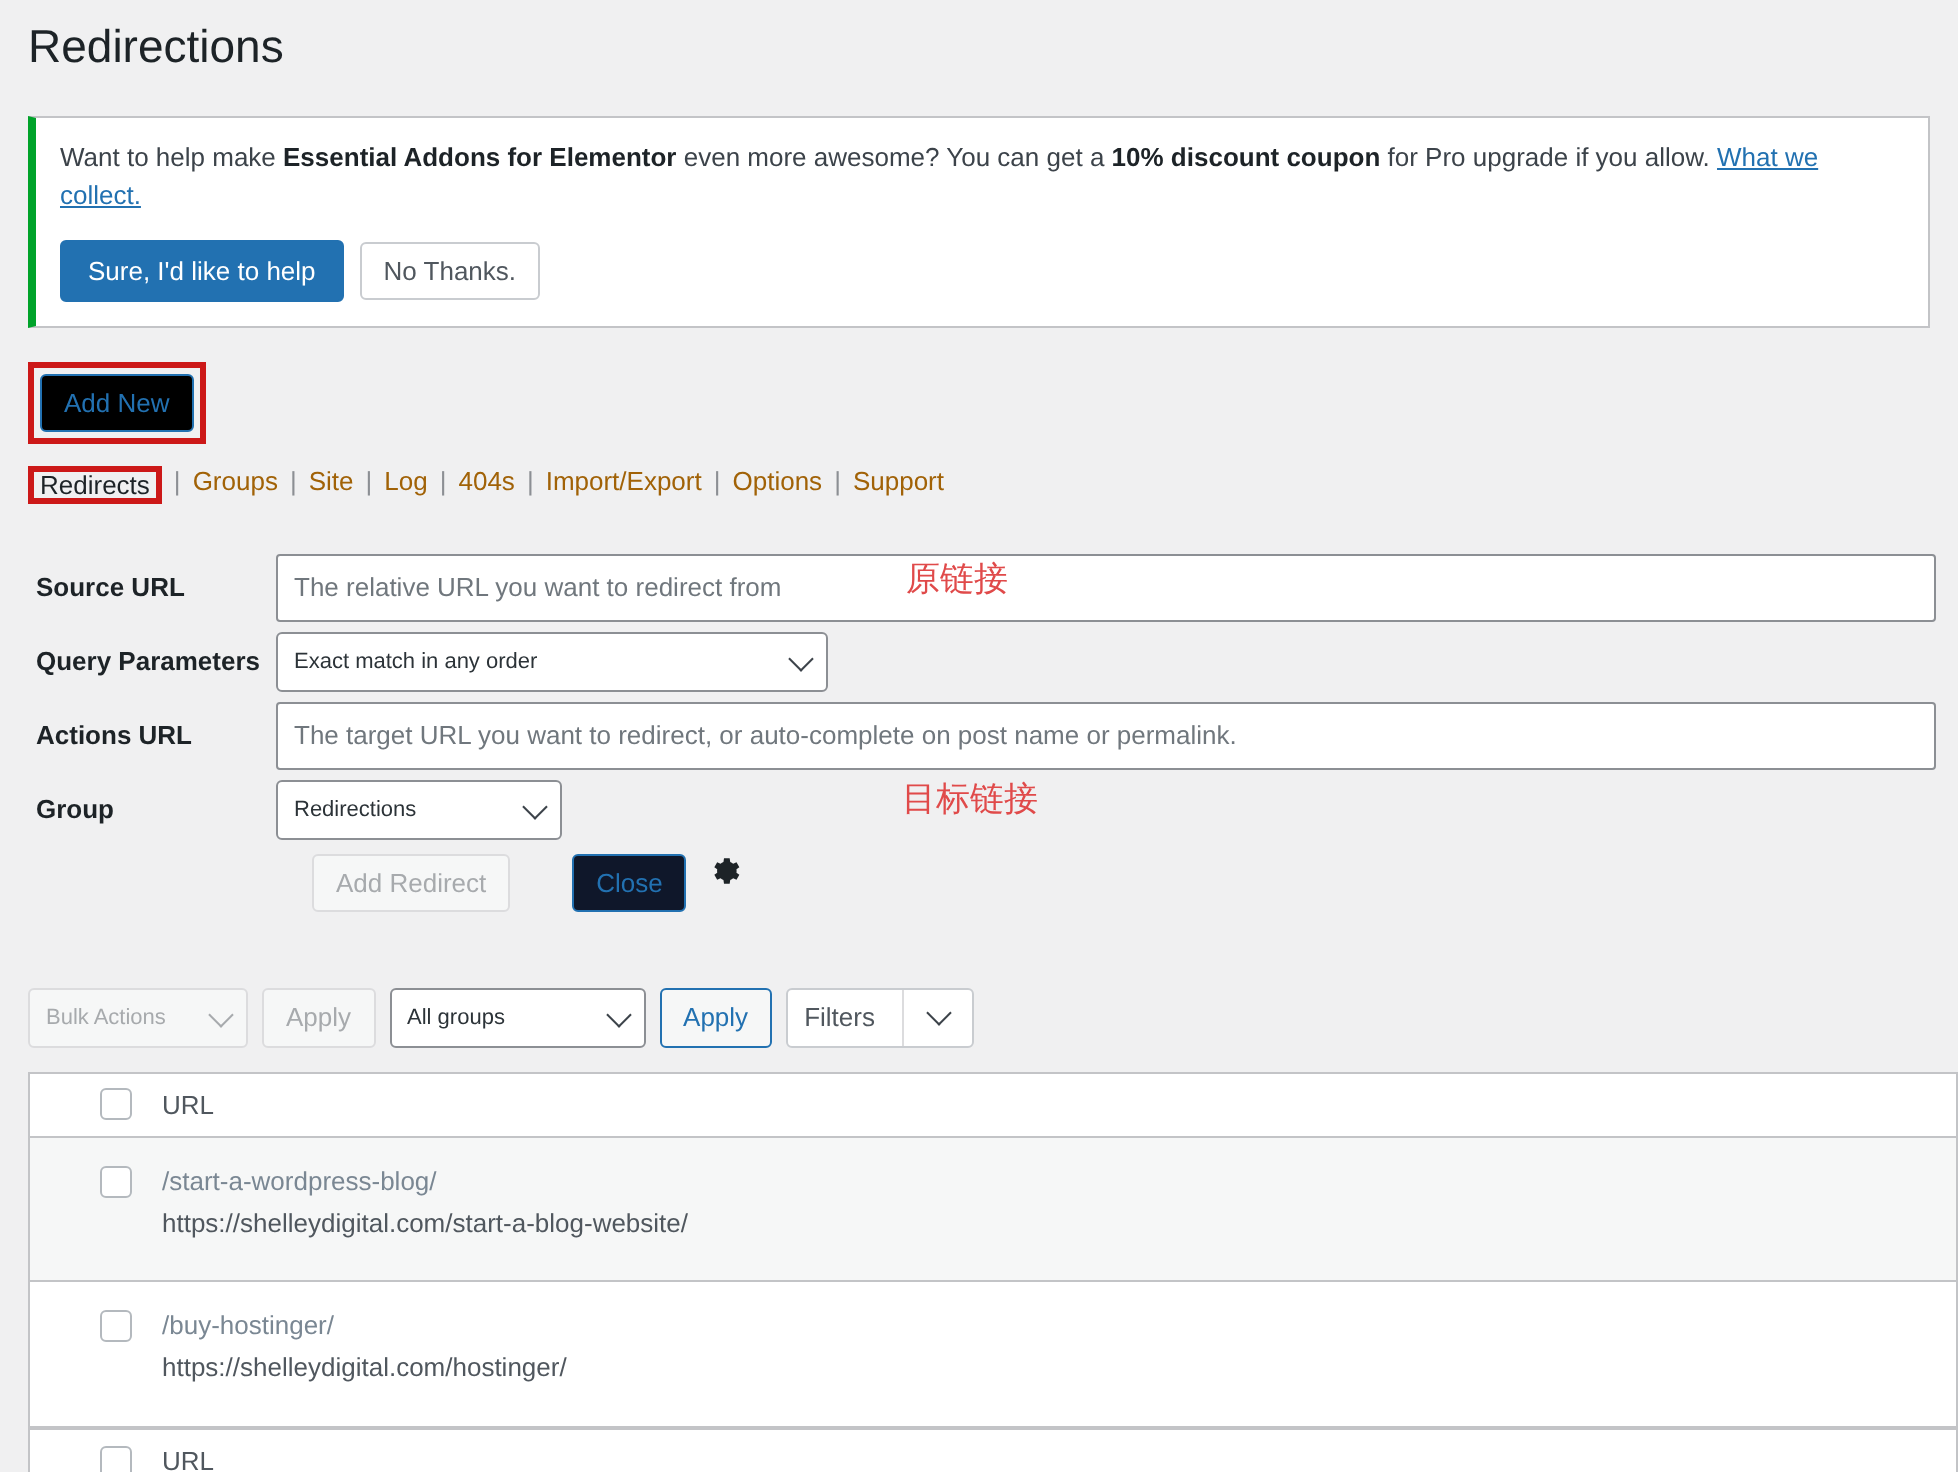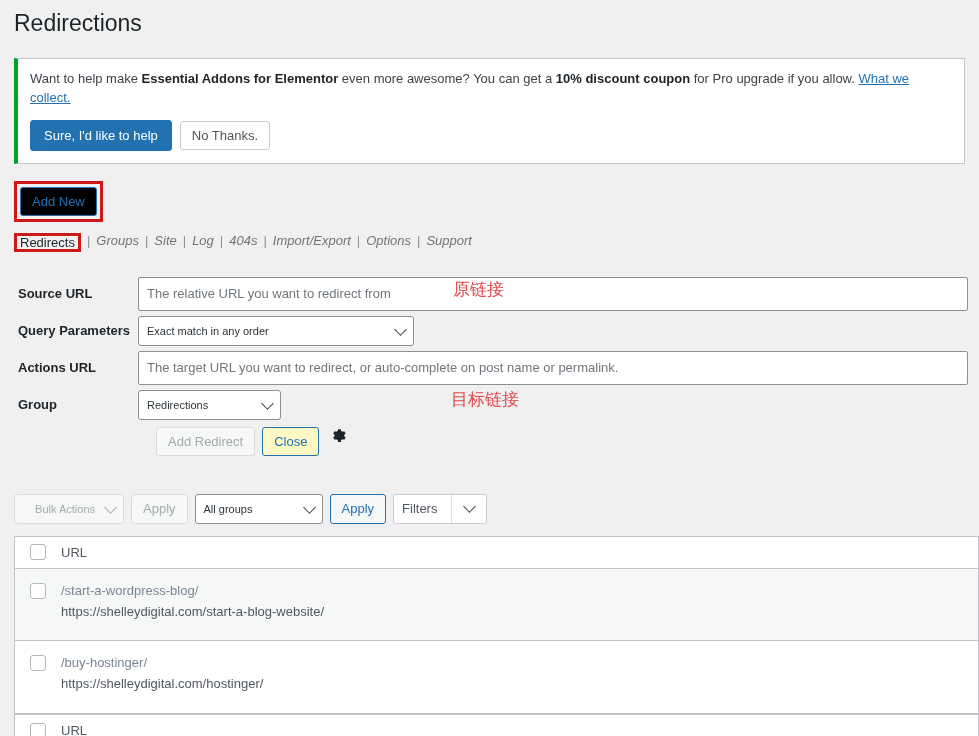--- a/index.html
+++ b/index.html
@@ -88,21 +88,21 @@
     color: #3c434a;
     height: 24px;
   }
   .tab-current-box {
     border: 3px solid #cc1818;
     padding: 0px 3px;
     display: inline-block;
     line-height: 1;
   }
   .tab-current { color: #1d2327; font-weight: 400; }
-  .tab-link { color: #737373; text-decoration: none; cursor: pointer; font-style: italic; }
+  .tab-link { color: #a16207; text-decoration: none; cursor: pointer; }
   .tab-sep { color: #8c8f94; padding: 0 6px; }
 
   
   .form { margin-top: 20px; }
   .form-row { display: flex; align-items: center; min-height: 32px; margin-bottom: 4px; position: relative; }
   .form-label {
     width: 138px;
     padding-left: 18px;
     font-weight: 700;
     font-size: 13px;
@@ -162,21 +162,21 @@
   .gear {
     width: 17px; height: 17px; display: inline-block; margin-left: 4px;
   }
 
   
   .bulkbar { display: flex; align-items: center; gap: 7px; margin: 38px 0 0 14px; }
   .select-disabled {
     border-color: #dcdcde; color: #a7aaad; background: #f6f7f7; cursor: default;
   }
   .select-disabled .chev { border-color: #a7aaad; }
-  .select.w-bulk { width: 110px; justify-content: flex-end; }
+  .select.w-bulk { width: 110px; }
   .select.w-groups { width: 128px; }
   .btn-apply {
     background: #f6f7f7; border: 1px solid #2271b1; color: #2271b1;
     font-size: 13px; padding: 0 11px; height: 30px; border-radius: 3px; cursor: pointer;
   }
   .btn-apply-disabled { border-color: #dcdcde; color: #a7aaad; cursor: default; }
   .filters-btn {
     height: 30px; border: 1px solid #c9ccd0; background: #fff; border-radius: 3px;
     display: inline-flex; align-items: center; font-size: 13px; color: #50575e;
     cursor: pointer; overflow: hidden;
@@ -194,21 +194,21 @@
 
   
   .table {
     margin: 12px 14px 0 14px;
     background: #fff;
     border: 1px solid #c3c4c7;
     border-radius: 0;
     width: calc(100% - 14px);
     margin-right: 0;
   }
-  .trow { display: flex; align-items: flex-start; border-bottom: 1px solid #c3c4c7; }
+  .trow { display: flex; align-items: flex-start; border-bottom: 1px solid #c3c4c7; padding-left: 20px; }
   .trow:last-child { border-bottom: none; }
   .thead { height: 32px; align-items: center; }
   .tfoot { height: 32px; align-items: center; border-top: 1px solid #c3c4c7; border-bottom: none; }
   .trow-alt { background: #f6f7f7; }
   .cb-cell { width: 46px; flex: 0 0 46px; display: flex; justify-content: center; padding-top: 0; }
   .trow-data .cb-cell { padding-top: 14px; }
   .checkbox {
     width: 16px; height: 16px; border: 1px solid #b4b9be; background: #fff;
     border-radius: 3px; display: inline-block; cursor: pointer;
   }
@@ -297,21 +297,21 @@
         <div class="select w-group">
           <span>Redirections</span>
           <i class="chev"></i>
         </div>
         <span class="annot-cn" style="left:313px; top:-2px;">目标链接</span>
       </div>
     </div>
 
     <div class="form-actions">
       <button class="btn btn-disabled">Add Redirect</button>
-      <button class="btn" style="background:#fef9c3;">Close</button>
+      <button class="btn" style="background:#0f172a;margin-left:24px;">Close</button>
       <span class="gear">
         <svg viewBox="0 0 24 24" width="17" height="17" aria-hidden="true">
           <path fill="#1d2327" d="M12 8.5a3.5 3.5 0 1 0 0 7 3.5 3.5 0 0 0 0-7zm0 5.2a1.7 1.7 0 1 1 0-3.4 1.7 1.7 0 0 1 0 3.4z"></path>
           <path fill="#1d2327" d="M20.1 13.2c.05-.39.08-.79.08-1.2s-.03-.81-.08-1.2l2.03-1.5-2-3.46-2.37.96a7.9 7.9 0 0 0-2.07-1.2L15.3 3h-4l-.39 2.6c-.75.29-1.45.69-2.07 1.2l-2.37-.96-2 3.46L6.5 10.8c-.05.39-.08.79-.08 1.2s.03.81.08 1.2l-2.03 1.5 2 3.46 2.37-.96c.62.51 1.32.91 2.07 1.2l.39 2.6h4l.39-2.6c.75-.29 1.45-.69 2.07-1.2l2.37.96 2-3.46-2.03-1.5z"></path>
         </svg>
       </span>
     </div>
   </div>
 
   

